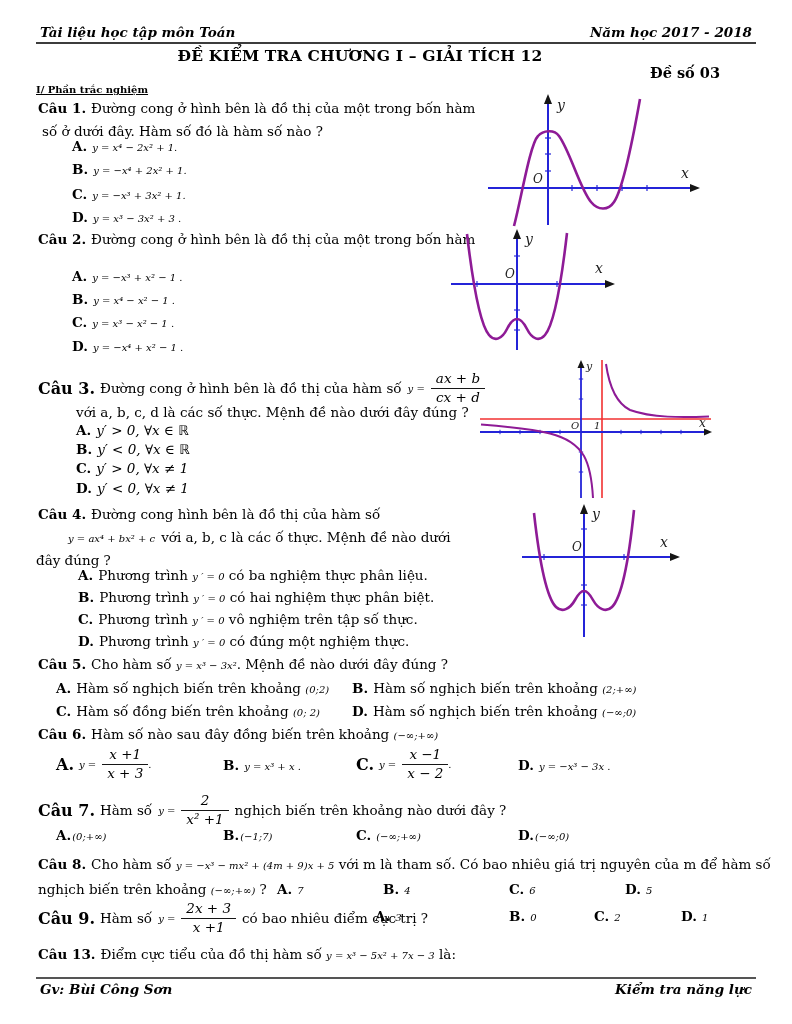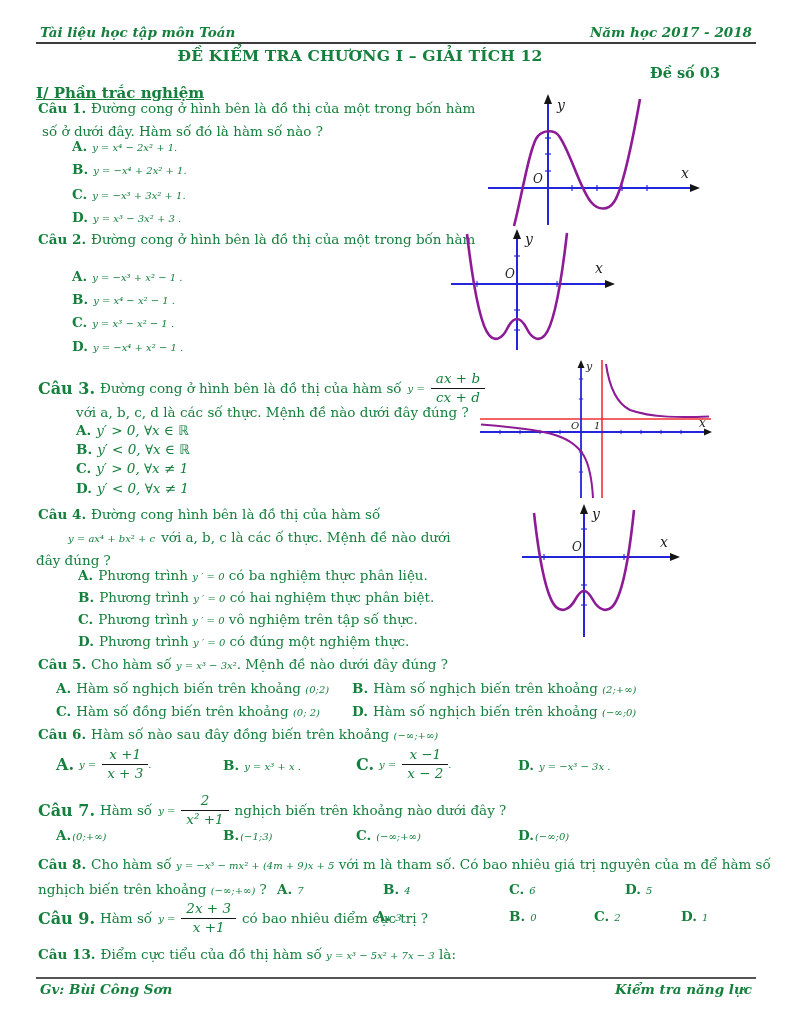--- a/index.html
+++ b/index.html
@@ -1,35 +1,35 @@
 <!DOCTYPE html>
 <html><head>
 <meta charset="utf-8">
 <style>
   html,body{margin:0;padding:0;background:#e8e8e8;}
   .page{position:relative;width:792px;height:1024px;background:#ffffff;margin:0 auto;
-        font-family:"DejaVu Serif","DejaVu Sans",serif;color:#15803d;overflow:hidden;}
+        font-family:"DejaVu Serif","DejaVu Sans",serif;color:#000000;overflow:hidden;}
   .abs{position:absolute;white-space:nowrap;}
   .line{font-size:13.5px;line-height:1.25;}
   .bi{font-weight:bold;font-style:italic;}
   .m{font-style:italic;font-size:10px;}
   .m2{font-style:italic;font-size:13.5px;}
   .qlabel{font-weight:bold;margin-right:5px;}
   .okey{font-weight:bold;margin-right:5px;}
   .row{display:flex;align-items:center;}
   .row > *{flex:0 0 auto;}
   .gap{margin-right:6px;}
   .frac{display:inline-block;text-align:center;font-style:italic;font-size:13.5px;vertical-align:middle;}
   .frac .num{display:block;border-bottom:1.4px solid #161616;padding:0 5px 1px 5px;line-height:1.15;}
   .frac .den{display:block;padding:1px 5px 0 5px;line-height:1.15;}
   .rule{position:absolute;left:36px;width:720px;background:#3c3c3c;}
   .center{left:0;width:720px;text-align:center;}
   .title{font-weight:bold;font-size:15.5px;letter-spacing:.2px;}
   .subtitle{font-weight:bold;font-size:14.5px;}
-  .section{font-weight:bold;font-size:15px;text-decoration:underline;text-align:center;}
+  .section{font-weight:bold;font-size:10px;text-decoration:underline;text-align:center;}
   .hdr{font-size:13.5px;}
   svg text{font-family:"DejaVu Serif","DejaVu Sans",serif;font-style:italic;fill:#222;}
 </style>
 </head>
 <body>
 
 <div class="page">
 
   <div class="abs hdr bi" style="left:40px;top:24px;">Tài liệu học tập môn Toán</div>
   <div class="abs hdr bi" style="right:40px;top:24px;">Năm học 2017 - 2018</div>
@@ -203,21 +203,21 @@
     <span class="qlabel">Câu 7.</span>
     <span class="line gap">Hàm số</span>
     <span class="m gap">y =</span>
     <span class="frac gap">
         <span class="num">2</span>
         <span class="den">x² +1</span>
       </span>
     <span class="line">nghịch biến trên khoảng nào dưới đây ?</span>
   </div>
   <div class="abs line" style="left:56px;top:827px;"><span class="okey" style="margin-right:1px;">A.</span><span class="m">(0;+∞)</span></div>
-  <div class="abs line" style="left:223px;top:827px;"><span class="okey" style="margin-right:1px;">B.</span><span class="m">(−1;3)</span></div>
+  <div class="abs line" style="left:223px;top:827px;"><span class="okey" style="margin-right:1px;">B.</span><span class="m">(−1;7)</span></div>
   <div class="abs line" style="left:356px;top:827px;"><span class="okey">C.</span><span class="m">(−∞;+∞)</span></div>
   <div class="abs line" style="left:518px;top:827px;"><span class="okey" style="margin-right:1px;">D.</span><span class="m">(−∞;0)</span></div>
 
   <div class="abs line" style="left:38px;top:856px;">
     <span class="qlabel">Câu 8.</span><span>Cho hàm số</span> <span class="m">y = −x³ − mx² + (4m + 9)x + 5</span> <span>với m là tham số. Có bao nhiêu giá trị nguyên của m để hàm số</span>
   </div>
   <div class="abs line" style="left:38px;top:881px;">
     <span>nghịch biến trên khoảng</span> <span class="m">(−∞;+∞)</span> <span>?</span>
   </div>
   <div class="abs line" style="left:277px;top:881px;"><span class="okey">A.</span><span class="m">7</span></div>

